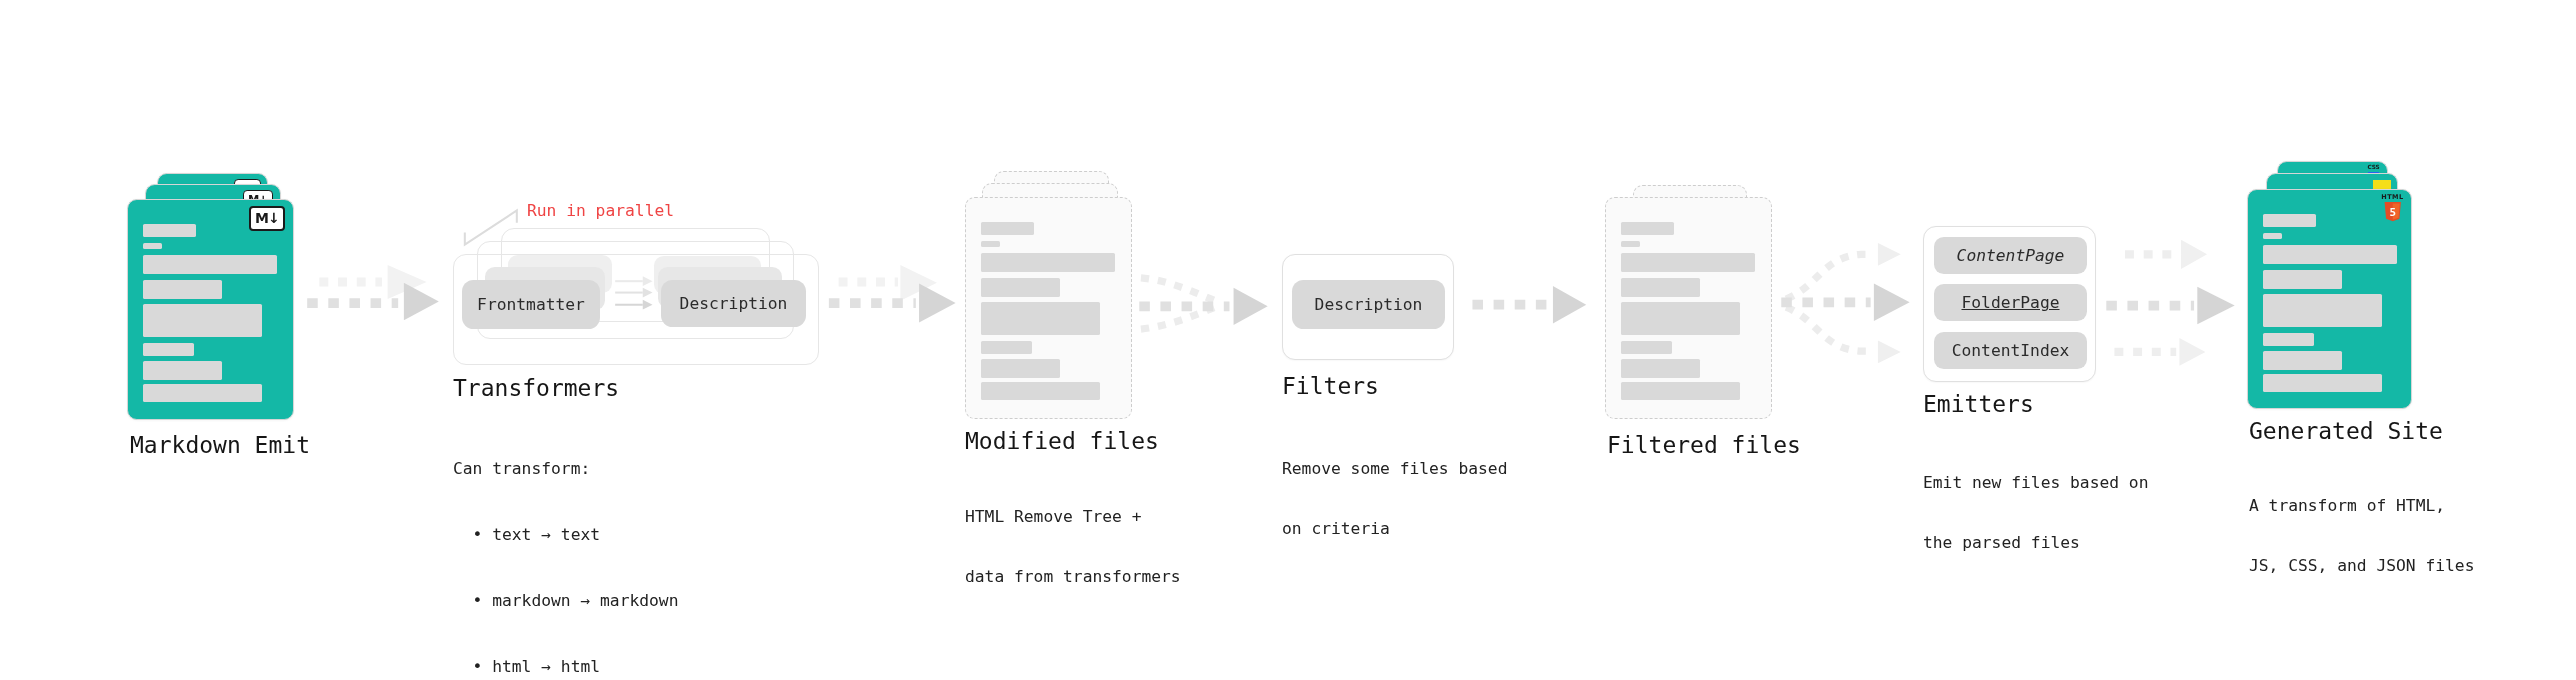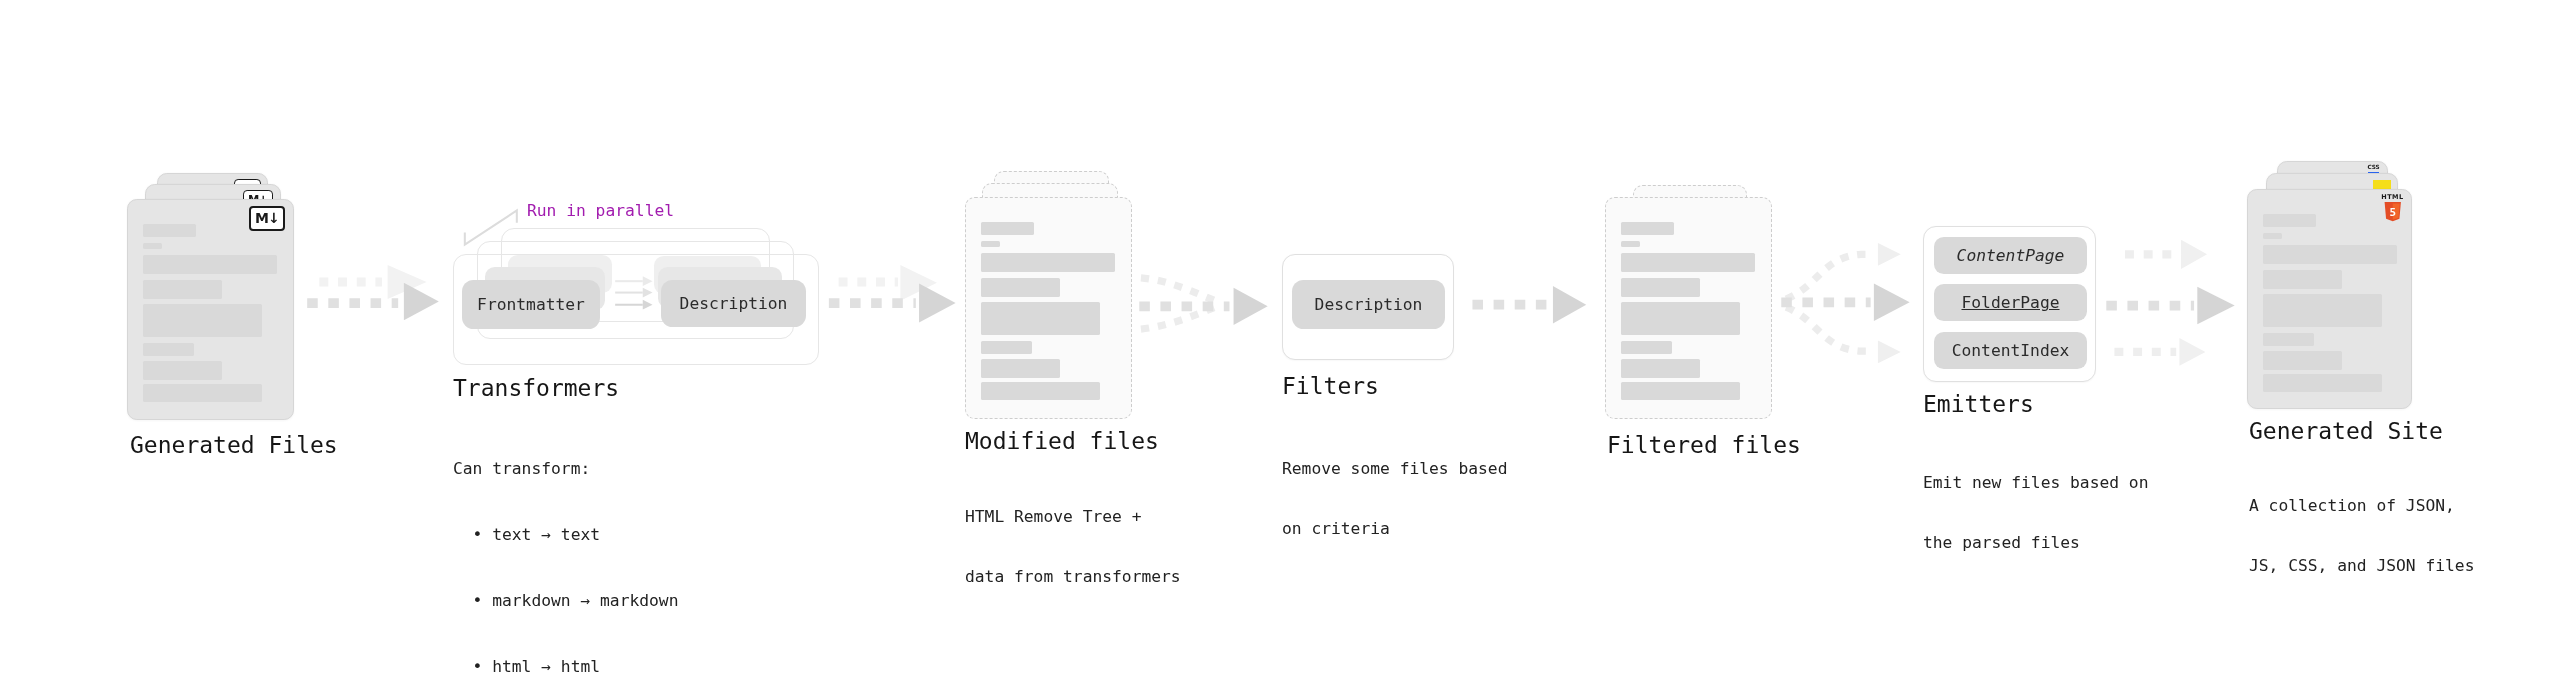--- a/index.html
+++ b/index.html
@@ -3,37 +3,37 @@
 <meta charset="utf-8">
 <style>
   html,body{margin:0;padding:0;background:#ffffff;}
   body{width:2576px;height:681px;font-family:"DejaVu Sans Mono","Liberation Mono",monospace;}
   .canvas{position:relative;width:2576px;height:681px;background:#ffffff;overflow:hidden;}
   .arrows{position:absolute;left:0;top:0;z-index:1;}
   .stage{position:static;}
 
   
   .file-card{position:absolute;border-radius:9.8px;box-sizing:border-box;}
-  .solid{background:#e5e5e5;border:1.6px solid #d6d6d6;box-shadow:0 0.8px 2.4px rgba(0,0,0,0.04);}
+  .solid{background:#14b8a6;border:1.6px solid #d6d6d6;box-shadow:0 0.8px 2.4px rgba(0,0,0,0.04);}
   .dashed{background:#fafafa;border:1.6px dashed #cdcdcd;}
   .bar{position:absolute;left:15.4px;background:#d9d9d9;border-radius:1.6px;}
   .b1{top:24.4px;height:13px;width:53px;}
   .b2{top:43px;height:5.7px;width:18.7px;}
   .b3{top:55px;height:18.7px;width:134px;}
   .b4{top:80px;height:18.7px;width:79px;}
   .b5{top:104px;height:32.5px;width:119px;}
   .b6{top:143px;height:13px;width:51px;}
   .b7{top:161px;height:18.7px;width:79px;}
   .b8{top:184px;height:18px;width:119px;}
 
   
   .title{position:absolute;font-size:23px;font-weight:500;color:#161616;white-space:pre;z-index:6;}
   .body{position:absolute;font-size:16.3px;color:#222222;white-space:pre;line-height:20.3px;z-index:6;}
   .body.wide{line-height:22px;}
-  .annotation{position:absolute;font-size:16.3px;color:#a21caf;white-space:pre;z-index:6;}
+  .annotation{position:absolute;font-size:16.3px;color:#ef4444;white-space:pre;z-index:6;}
 
   
   .md-back {left:157px;top:173px;width:111px;height:203px;z-index:2;}
   .md-mid  {left:145px;top:184px;width:136px;height:211px;z-index:3;}
   .md-front{left:127px;top:199px;width:167px;height:221px;z-index:4;}
   .md-badge{position:absolute;background:#ffffff;border:1.6px solid #1a1a1a;border-radius:4.1px;
             color:#1a1a1a;font-weight:bold;display:flex;align-items:center;justify-content:center;
             letter-spacing:-0.8px;font-family:"DejaVu Sans","Liberation Sans",sans-serif;}
   .md-badge.sz-s{top:4.9px;right:6.5px;width:24.4px;height:16.3px;font-size:9.8px;}
   .md-badge.sz-m{top:4.9px;right:7.3px;width:28px;height:18px;font-size:11.4px;}
@@ -159,21 +159,21 @@
       <div class="md-badge sz-l">M↓</div>
       <div class="bar b1"></div>
       <div class="bar b2"></div>
       <div class="bar b3"></div>
       <div class="bar b4"></div>
       <div class="bar b5"></div>
       <div class="bar b6"></div>
       <div class="bar b7"></div>
       <div class="bar b8"></div>
     </div>
-    <div class="title" style="left:130px;top:432px;">Generated Files</div>
+    <div class="title" style="left:130px;top:432px;">Markdown Emit</div>
   </div>
 
   <div class="stage">
     <div class="annotation" style="left:527px;top:201px;">Run in parallel</div>
     <div class="tr-outline tr-back"></div>
     <div class="tr-outline tr-mid"></div>
     <div class="tr-outline tr-front"></div>
     <div class="ghost g-light fm-g2"></div>
     <div class="ghost g-mid fm-g1"></div>
     <div class="pill fm-pill">Frontmatter</div>
@@ -269,19 +269,19 @@
       <div class="bar b2"></div>
       <div class="bar b3"></div>
       <div class="bar b4"></div>
       <div class="bar b5"></div>
       <div class="bar b6"></div>
       <div class="bar b7"></div>
       <div class="bar b8"></div>
     </div>
     <div class="title" style="left:2249px;top:418px;">Generated Site</div>
     <div class="body" style="left:2249px;top:455px;">
-      <div>A collection of JSON,</div>
+      <div>A transform of HTML,</div>
       <div>JS, CSS, and JSON files</div>
     </div>
   </div>
 
 </div>
 
 
 </body></html>

